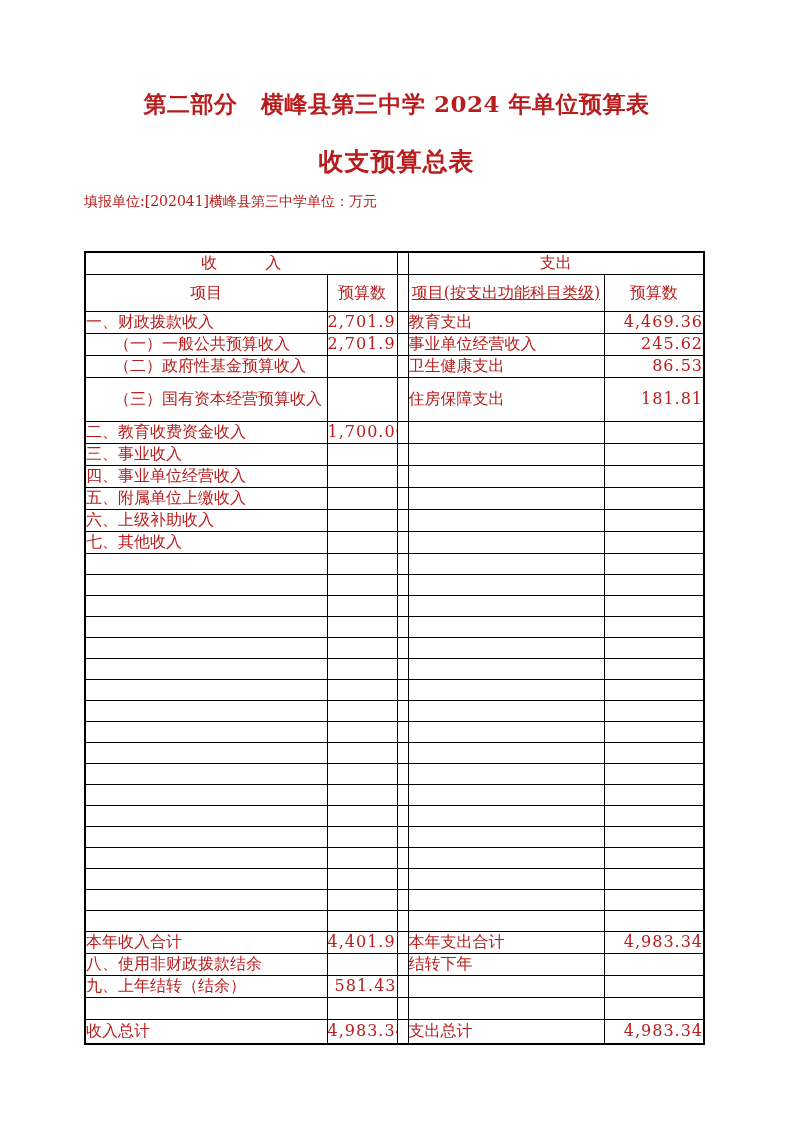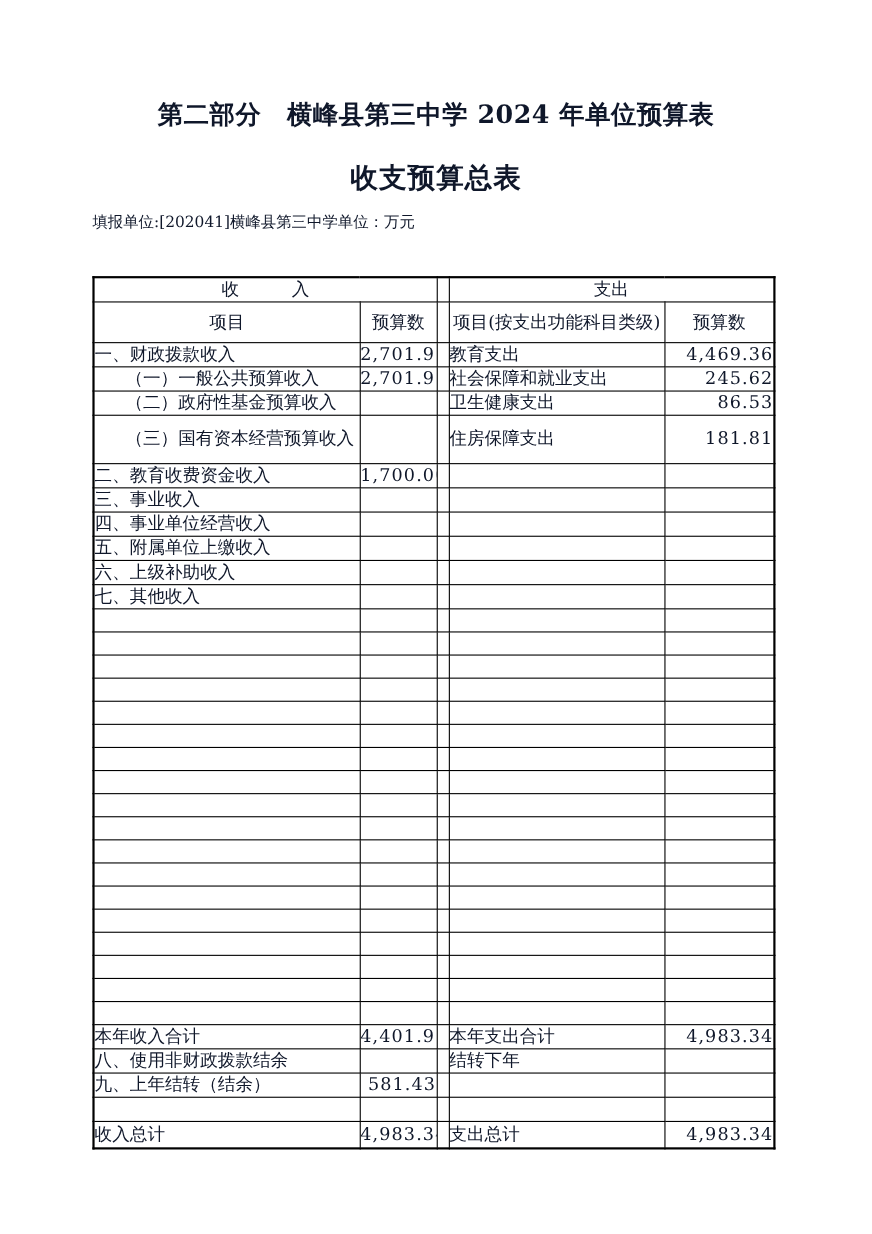--- a/index.html
+++ b/index.html
@@ -2,21 +2,21 @@
 <html><head>
 <meta charset="utf-8">
 <style>
   * { box-sizing: border-box; }
   html, body { margin: 0; padding: 0; background: #ffffff; }
   .page {
     position: relative;
     width: 793px;
     height: 1122px;
     background: #ffffff;
-    color: #0f172a;
+    color: #b91c1c;
     font-family: "DejaVu Serif", "Liberation Serif", serif;
     overflow: hidden;
   }
   .page-title {
     margin: 0;
     padding-top: 89px;
     text-align: center;
     font-size: 23px;
     font-weight: 700;
     letter-spacing: 0.5px;
@@ -50,21 +50,21 @@
     font-weight: 400;
     padding: 0;
     vertical-align: middle;
     line-height: 1.25;
     overflow: hidden;
     white-space: normal;
   }
   tr.hdr1 { height: 22px; }
   tr.hdr2 { height: 37px; }
   tr.hdr1 th, tr.hdr2 th { text-align: center; }
-  th.expense-item-hdr { padding: 0 6px; }
+  th.expense-item-hdr { padding: 0 6px; text-decoration: underline; }
   tr.r { height: 22px; }
   tr.tall { height: 44px; }
   tr.blank { height: 21px; }
   tr.total { height: 25px; }
   td.c1 { text-align: left; padding: 0 8px 0 3px; }
   td.c1.indent { text-indent: 28px; }
   td.c3 { text-align: left; padding: 0 4px 0 5px; }
   td.num { text-align: right; padding: 0 5px 0 2px; letter-spacing: 1px; }
   td.center { text-align: left; text-indent: 0; padding: 0 2px; }
   td.gapc { padding: 0; }
@@ -107,21 +107,21 @@
           <td class="c1">一、财政拨款收入</td>
           <td class="num">2,701.91</td>
           <td class="gapc"></td>
           <td class="c3">教育支出</td>
           <td class="num">4,469.36</td>
         </tr>
         <tr class="r">
           <td class="c1 indent">（一）一般公共预算收入</td>
           <td class="num">2,701.91</td>
           <td class="gapc"></td>
-          <td class="c3">社会保障和就业支出</td>
+          <td class="c3">事业单位经营收入</td>
           <td class="num">245.62</td>
         </tr>
         <tr class="r">
           <td class="c1 indent">（二）政府性基金预算收入</td>
           <td class="num"></td>
           <td class="gapc"></td>
           <td class="c3">卫生健康支出</td>
           <td class="num">86.53</td>
         </tr>
         <tr class="r tall">

